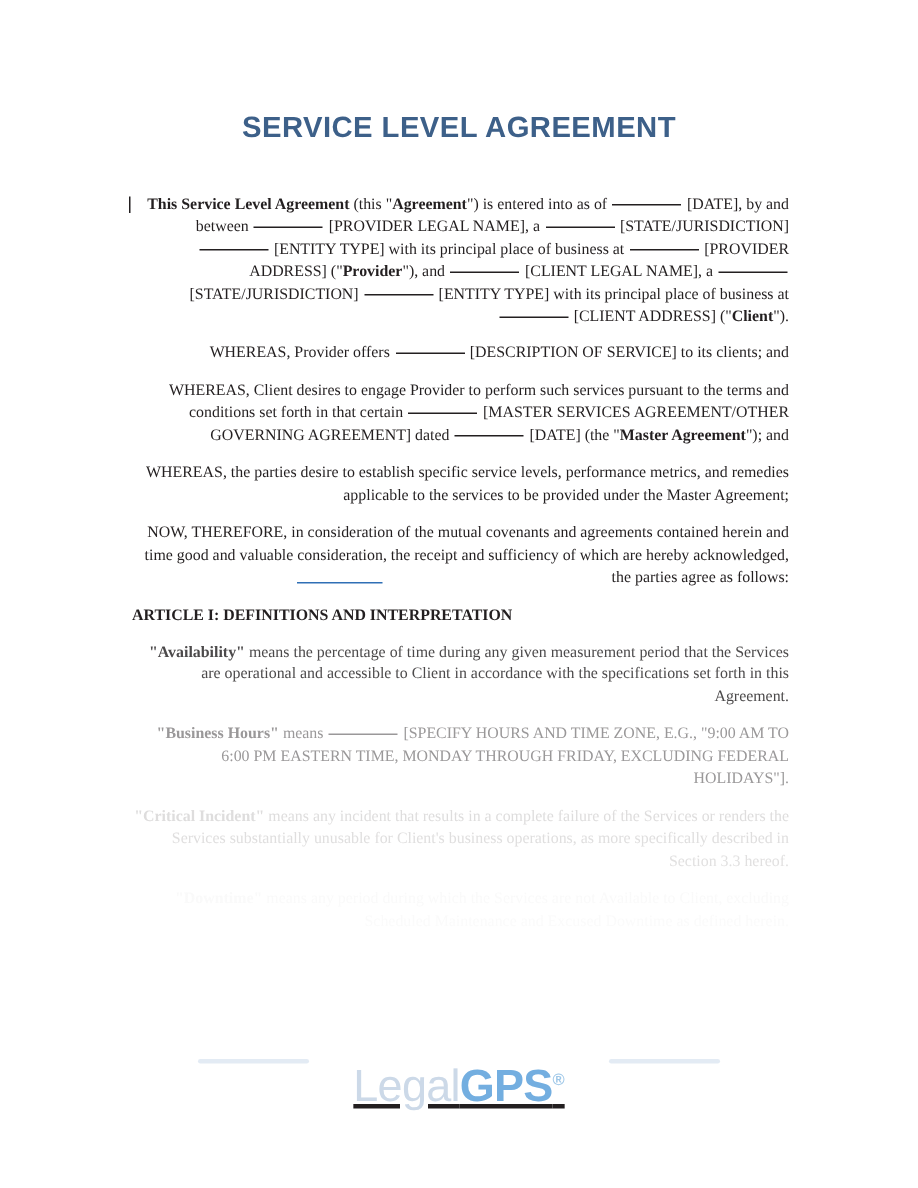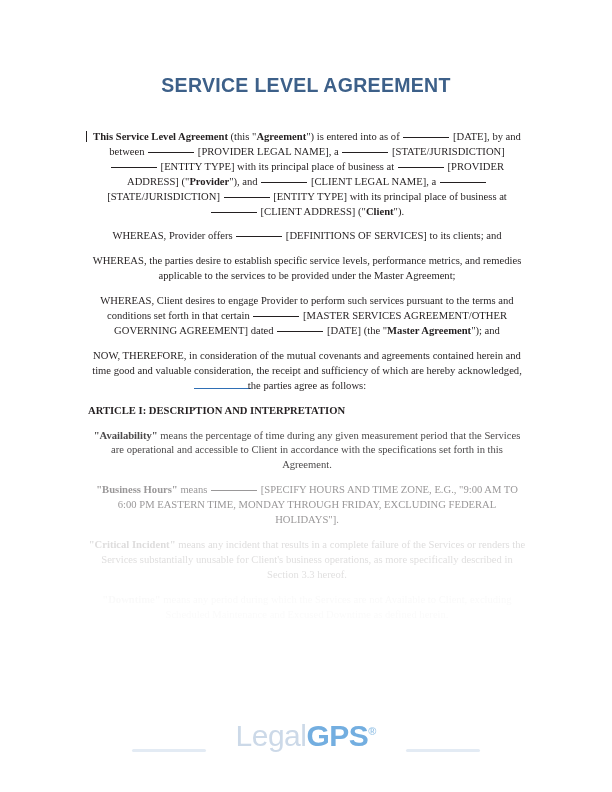--- a/index.html
+++ b/index.html
@@ -44,21 +44,21 @@
   .body-col {
     position: absolute;
     left: 88px;
     top: 130px;
     width: 438px;
   }
 
   .para {
     font-size: 10.6px;
     line-height: 14.9px;
-    text-align: center;
+    text-align: right;
     margin: 0 0 10px 0;
     color: #231f20;
     position: relative;
   }
 
   .para b, .para strong { font-weight: bold; }
 
   .heading {
     font-size: 10.6px;
     line-height: 14.9px;
@@ -115,23 +115,24 @@
   }
 
   
   .footer {
     position: absolute;
     left: 0;
     top: 706px;
     width: 612px;
     height: 46px;
     display: flex;
-    align-items: flex-end;
+    align-items: flex-start;
     justify-content: center;
     gap: 30px;
+    text-decoration: underline;
   }
   .rule {
     height: 3px;
     width: 74px;
     background: #e3ebf4;
     border-radius: 2px;
     flex: none;
   }
   .logo {
     font-family: "Liberation Sans", "DejaVu Sans", sans-serif;
@@ -166,34 +167,34 @@
   <div class="doc-title">SERVICE LEVEL AGREEMENT</div>
 
   <div class="body-col">
 
     <p class="para">
       <span class="caret"></span><b>This Service Level Agreement</b><span> (this "</span><b>Agreement</b><span>") is entered into as of </span><span class="blank"></span><span> [DATE], by and between </span><span class="blank"></span><span> [PROVIDER LEGAL NAME], a </span><span class="blank"></span><span> [STATE/JURISDICTION] </span><span class="blank"></span><span> [ENTITY TYPE] with its principal place of business at </span><span class="blank"></span><span> [PROVIDER ADDRESS] ("</span><b>Provider</b><span>"), and </span><span class="blank"></span><span> [CLIENT LEGAL NAME], a </span><span class="blank"></span><span> [STATE/JURISDICTION] </span><span class="blank"></span><span> [ENTITY TYPE] with its principal place of business at </span><span class="blank"></span><span> [CLIENT ADDRESS] ("</span><b>Client</b><span>").</span>
     </p>
 
 
     <p class="para">
-      <span>WHEREAS, Provider offers </span><span class="blank"></span><span> [DEFINITIONS OF SERVICES] to its clients; and</span>
+      <span>WHEREAS, Provider offers </span><span class="blank"></span><span> [DESCRIPTION OF SERVICE] to its clients; and</span>
+    </p>
+
+    <p class="para">
+      <span>WHEREAS, Client desires to engage Provider to perform such services pursuant to the terms and conditions set forth in that certain </span><span class="blank"></span><span> [MASTER SERVICES AGREEMENT/OTHER GOVERNING AGREEMENT] dated </span><span class="blank"></span><span> [DATE] (the "</span><b>Master Agreement</b><span>"); and</span>
     </p>
 
     <p class="para">WHEREAS, the parties desire to establish specific service levels, performance metrics, and remedies applicable to the services to be provided under the Master Agreement;</p>
 
     <p class="para">
-      <span>WHEREAS, Client desires to engage Provider to perform such services pursuant to the terms and conditions set forth in that certain </span><span class="blank"></span><span> [MASTER SERVICES AGREEMENT/OTHER GOVERNING AGREEMENT] dated </span><span class="blank"></span><span> [DATE] (the "</span><b>Master Agreement</b><span>"); and</span>
-    </p>
-
-    <p class="para">
       <span>NOW, THEREFORE, in consideration of the mutual covenants and agreements contained herein and time good and valuable </span><span class="spell">consideration</span><span>, the receipt and sufficiency of which are hereby acknowledged, the parties agree as follows:</span>
     </p>
 
-    <div class="heading">ARTICLE I: DESCRIPTION AND INTERPRETATION</div>
+    <div class="heading">ARTICLE I: DEFINITIONS AND INTERPRETATION</div>
 
 
     <p class="para f1">
       <b>"Availability"</b><span> means the percentage of time during any given measurement period that the Services are operational and accessible to Client in accordance with the specifications set forth in this Agreement.</span>
     </p>
 
     <p class="para f3">
       <b>"Business Hours"</b><span> means </span><span class="blank"></span><span> [SPECIFY HOURS AND TIME ZONE, E.G., "9:00 AM TO 6:00 PM EASTERN TIME, MONDAY THROUGH FRIDAY, EXCLUDING FEDERAL HOLIDAYS"].</span>
     </p>
 

